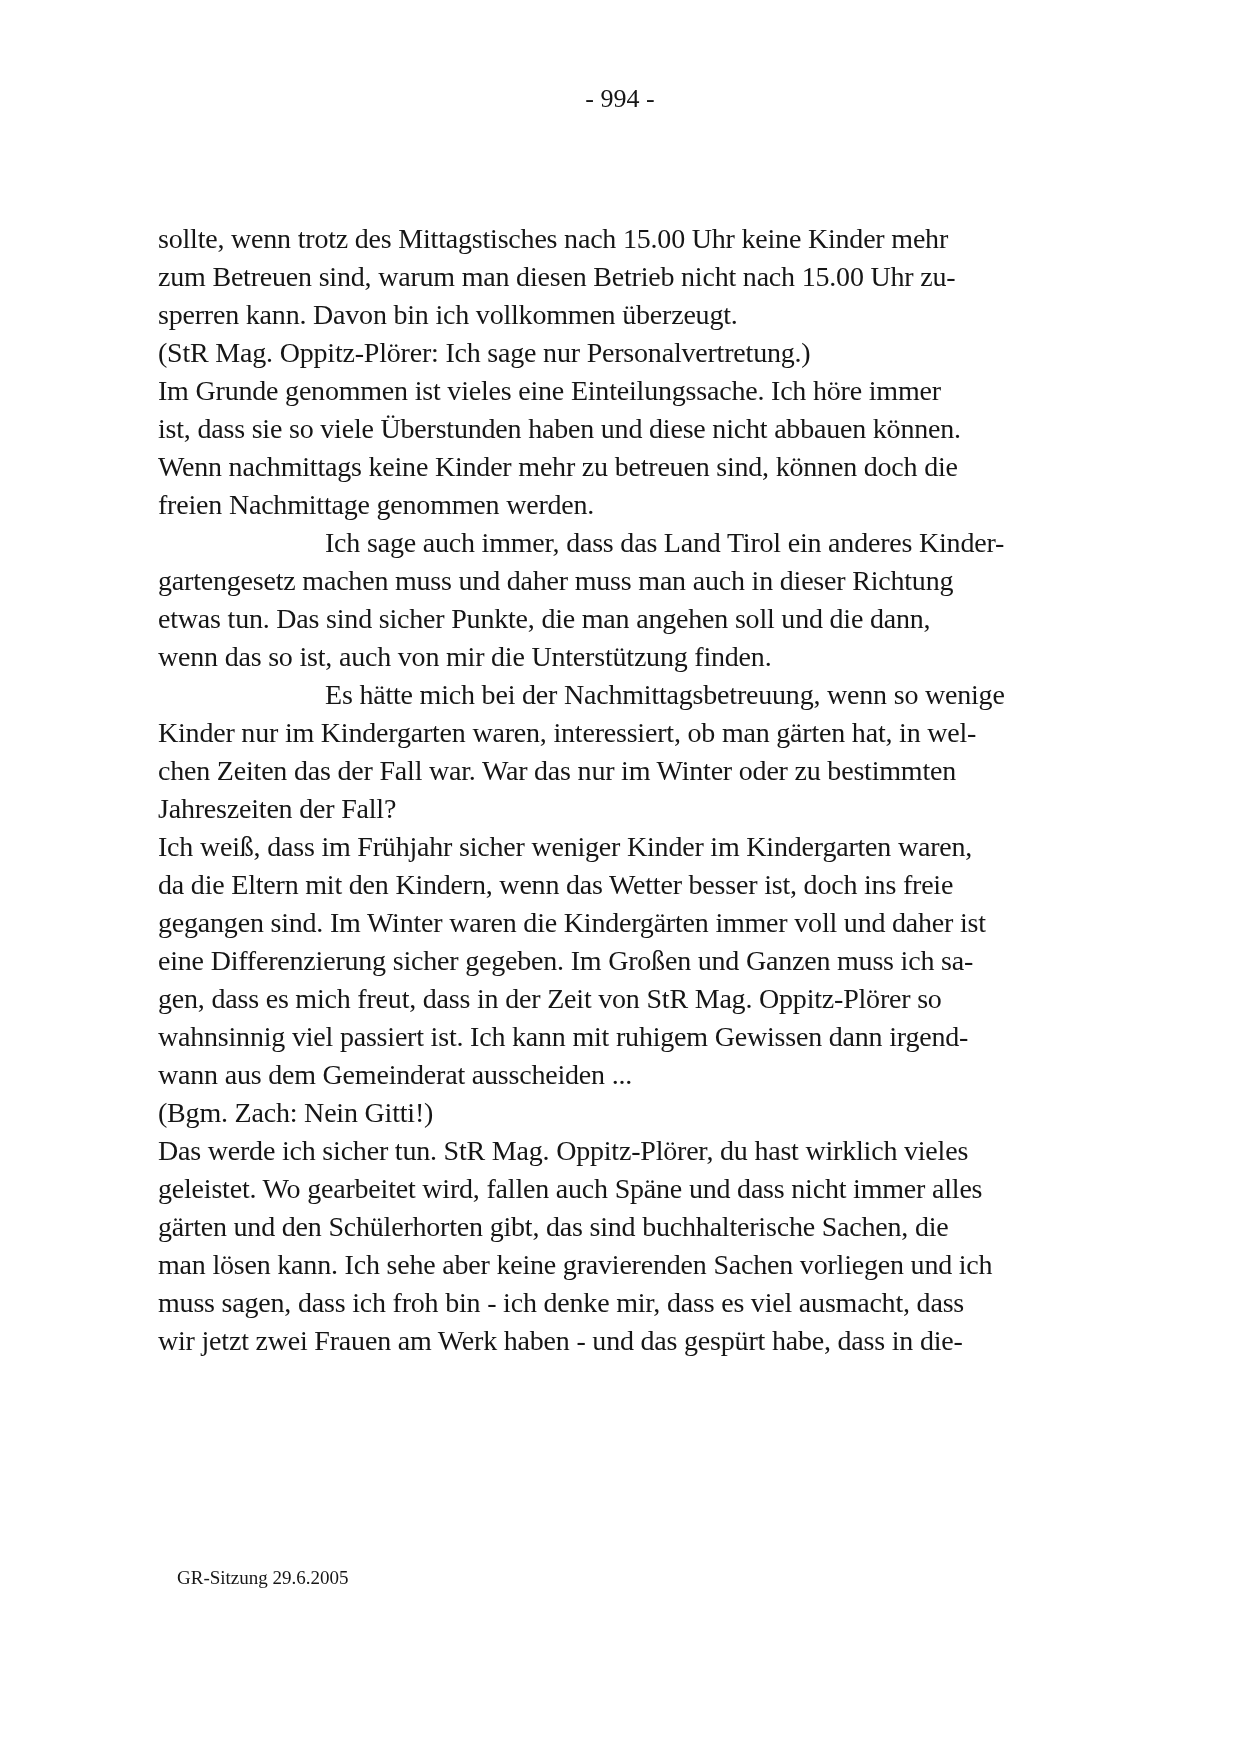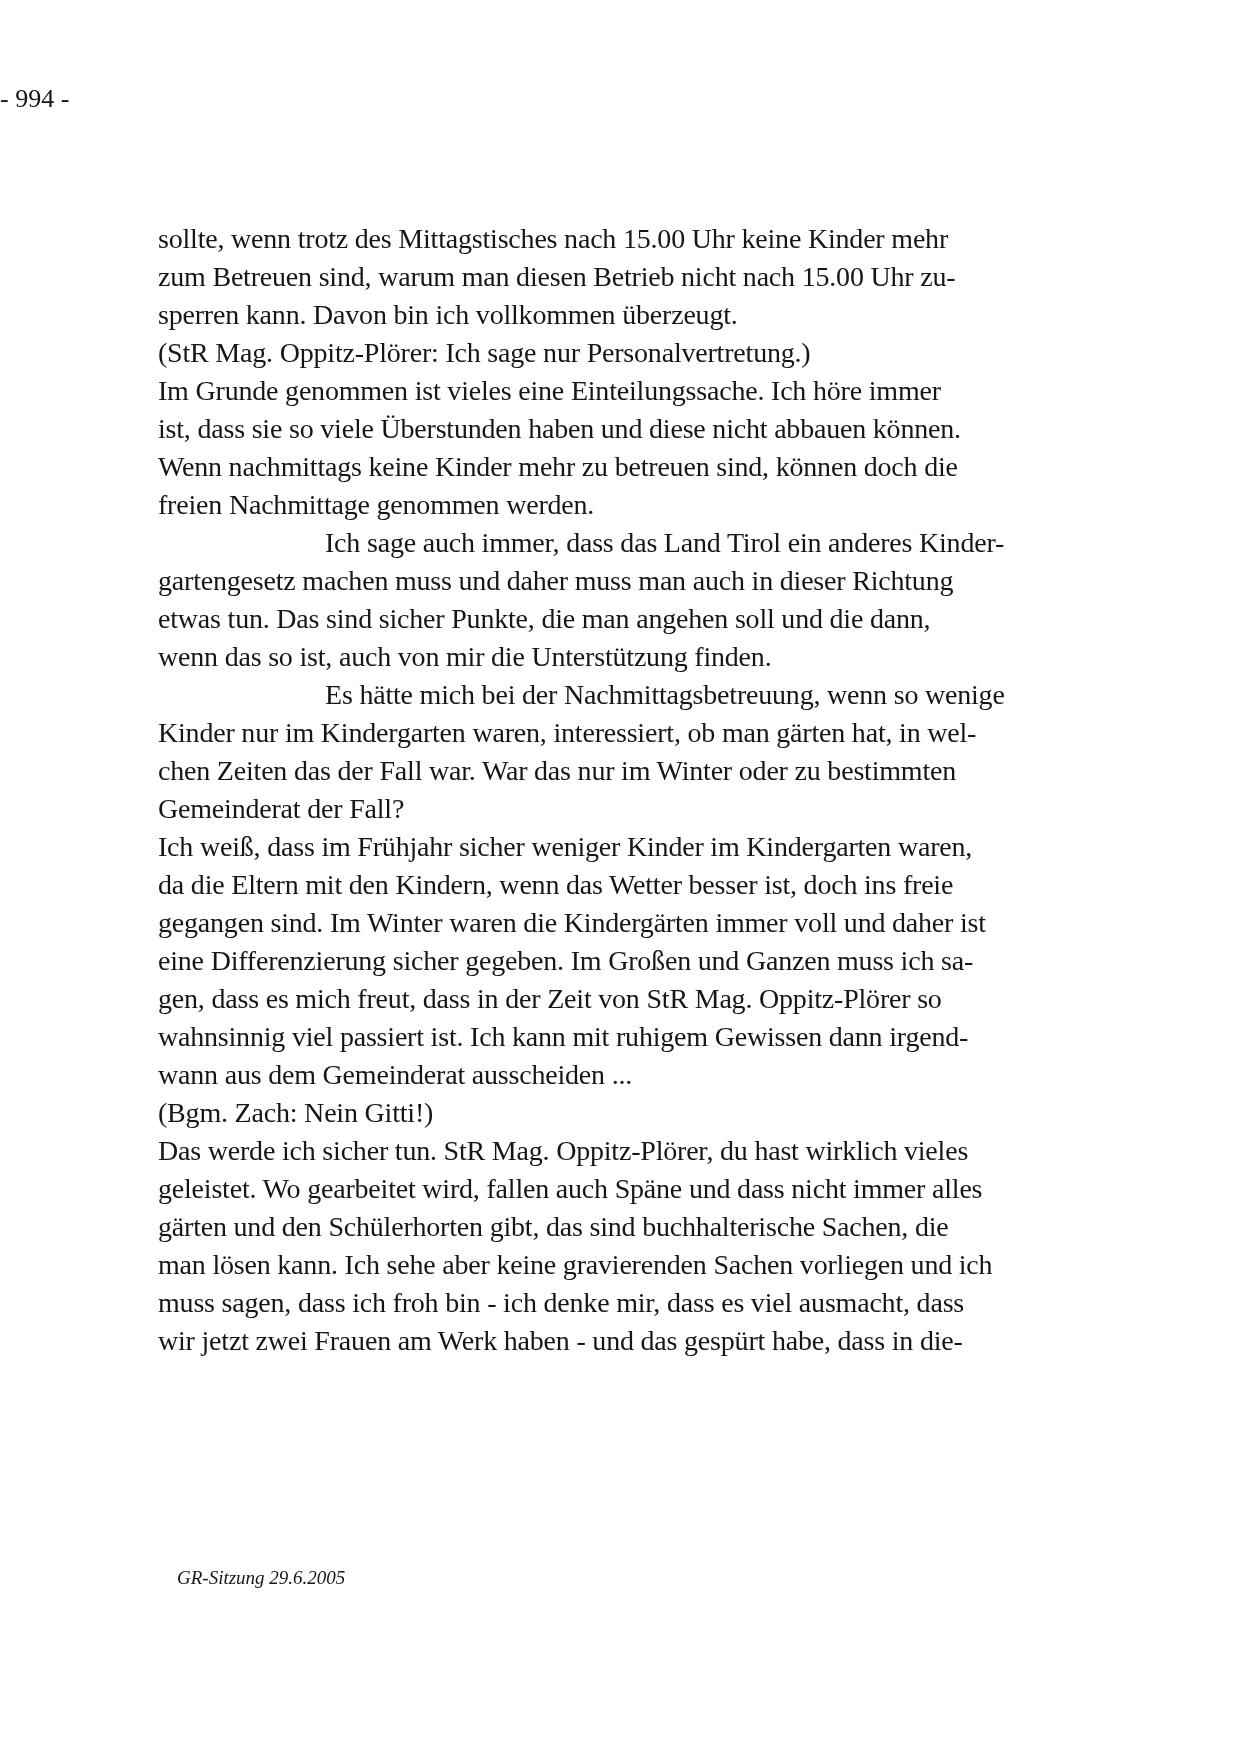--- a/index.html
+++ b/index.html
@@ -14,21 +14,21 @@
     background: #ffffff;
     color: #161616;
     font-family: "Liberation Serif", "DejaVu Serif", serif;
     overflow: hidden;
   }
   .page-number {
     position: absolute;
     top: 84px;
     left: 0;
     width: 100%;
-    text-align: left;
+    text-align: center;
     font-size: 26px;
     line-height: 30px;
     white-space: pre;
   }
   .document-body {
     position: absolute;
     left: 158px;
     top: 220px;
     width: 940px;
     font-size: 28px;
@@ -42,21 +42,20 @@
   .line.indent {
     padding-left: 167px;
   }
   .page-footer {
     position: absolute;
     left: 177px;
     top: 1566px;
     font-size: 19px;
     line-height: 24px;
     white-space: nowrap;
-    font-style: italic;
   }
 </style>
 </head>
 <body>
 
 <div class="page">
 
   <div class="page-number">- 994 -</div>
 
   <div class="document-body">
@@ -68,21 +67,21 @@
     <div class="line">ist, dass sie so viele Überstunden haben und diese nicht abbauen können.</div>
     <div class="line">Wenn nachmittags keine Kinder mehr zu betreuen sind, können doch die</div>
     <div class="line">freien Nachmittage genommen werden.</div>
     <div class="line indent">Ich sage auch immer, dass das Land Tirol ein anderes Kinder-</div>
     <div class="line">gartengesetz machen muss und daher muss man auch in dieser Richtung</div>
     <div class="line">etwas tun. Das sind sicher Punkte, die man angehen soll und die dann,</div>
     <div class="line">wenn das so ist, auch von mir die Unterstützung finden.</div>
     <div class="line indent">Es hätte mich bei der Nachmittagsbetreuung, wenn so wenige</div>
     <div class="line">Kinder nur im Kindergarten waren, interessiert, ob man gärten hat, in wel-</div>
     <div class="line">chen Zeiten das der Fall war. War das nur im Winter oder zu bestimmten</div>
-    <div class="line">Gemeinderat der Fall?</div>
+    <div class="line">Jahreszeiten der Fall?</div>
     <div class="line">Ich weiß, dass im Frühjahr sicher weniger Kinder im Kindergarten waren,</div>
     <div class="line">da die Eltern mit den Kindern, wenn das Wetter besser ist, doch ins freie</div>
     <div class="line">gegangen sind. Im Winter waren die Kindergärten immer voll und daher ist</div>
     <div class="line">eine Differenzierung sicher gegeben. Im Großen und Ganzen muss ich sa-</div>
     <div class="line">gen, dass es mich freut, dass in der Zeit von StR Mag. Oppitz-Plörer so</div>
     <div class="line">wahnsinnig viel passiert ist. Ich kann mit ruhigem Gewissen dann irgend-</div>
     <div class="line">wann aus dem Gemeinderat ausscheiden ...</div>
     <div class="line">(Bgm. Zach: Nein Gitti!)</div>
     <div class="line">Das werde ich sicher tun. StR Mag. Oppitz-Plörer, du hast wirklich vieles</div>
     <div class="line">geleistet. Wo gearbeitet wird, fallen auch Späne und dass nicht immer alles</div>

